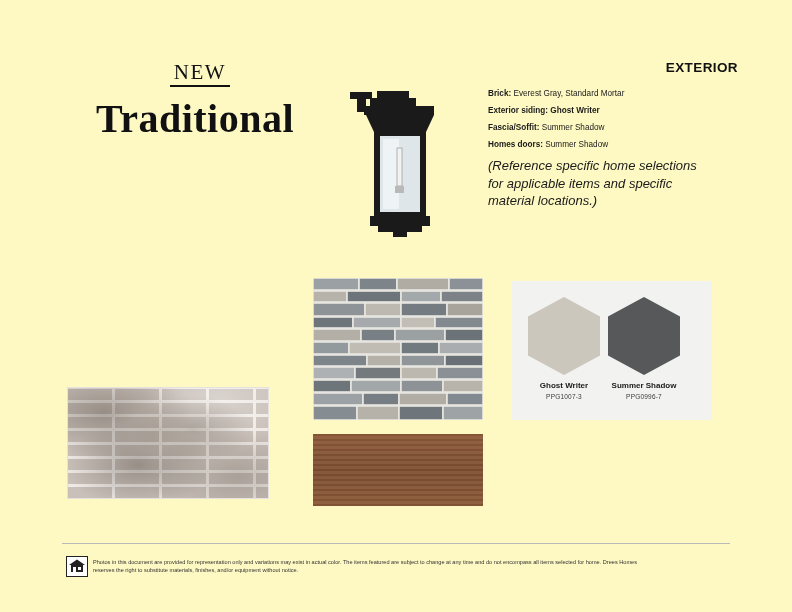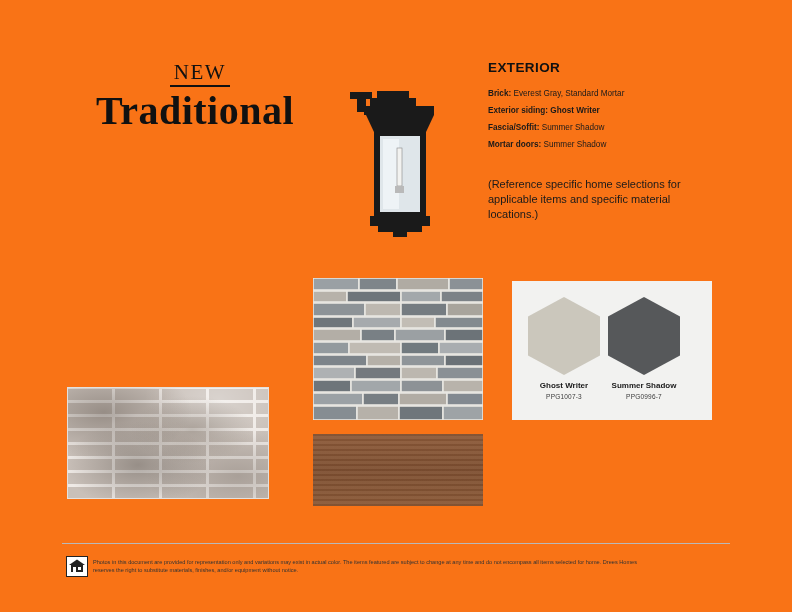--- a/index.html
+++ b/index.html
@@ -11,21 +11,21 @@
     height: 612px;
     background: #ffffff;
     font-family: "Liberation Sans", sans-serif;
     overflow: hidden;
     position: relative;
   }
   .page {
     position: relative;
     width: 792px;
     height: 612px;
-    background: #f97316;
+    background: #fef9c3;
   }
 
   
   .logo-block {
     position: absolute;
     left: 90px;
     top: 62px;
     width: 210px;
     text-align: center;
   }
@@ -40,21 +40,21 @@
     border-bottom: 2px solid #111;
     padding: 0 4px 2px 4px;
     margin-left: 10px;
   }
   .logo-trad {
     font-family: "Liberation Serif", serif;
     font-size: 40px;
     font-weight: 700;
     color: #111;
     line-height: 1;
-    margin-top: 4px;
+    margin-top: 12px;
     letter-spacing: 0.5px;
   }
 
   
   .shingle-card {
     position: absolute;
     left: 68px;
     top: 140px;
     width: 200px;
     height: 228px;
@@ -187,35 +187,37 @@
     left: 488px;
     top: 60px;
     width: 250px;
   }
   .ext-title {
     font-size: 13.5px;
     font-weight: 700;
     letter-spacing: .4px;
     color: #111;
     margin-bottom: 14px;
+    text-align: right;
   }
   .ext-line {
     font-size: 8.2px;
     color: #1a1a1a;
     line-height: 1.1;
     margin-bottom: 8px;
   }
   .ext-line b {
     font-weight: 700;
   }
   .ext-note {
-    font-size: 11px;
+    font-size: 13px;
+    font-style: italic;
     color: #1a1a1a;
     line-height: 1.35;
-    margin-top: 28px;
+    margin-top: 8px;
     width: 215px;
   }
 
   
   .paint-panel {
     position: absolute;
     left: 512px;
     top: 281px;
     width: 200px;
     height: 139px;
@@ -396,21 +398,21 @@
     <div class="ext-line">
       <b>Brick:</b><span> Everest Gray, Standard Mortar</span>
     </div>
     <div class="ext-line">
       <b>Exterior siding:</b><b>  Ghost Writer</b>
     </div>
     <div class="ext-line">
       <b>Fascia/Soffit:</b><span>  Summer Shadow</span>
     </div>
     <div class="ext-line">
-      <b>Mortar doors:</b><span> Summer Shadow</span>
+      <b>Homes doors:</b><span> Summer Shadow</span>
     </div>
 
     <div class="ext-note">(Reference specific home selections for applicable items and specific material locations.)</div>
   </div>
 
   <div class="paint-panel">
     <div class="hexwrap left">
       <div class="hex" id="hex0" style="background: rgb(203, 199, 188);"></div>
     </div>
     <div class="hexwrap right">

